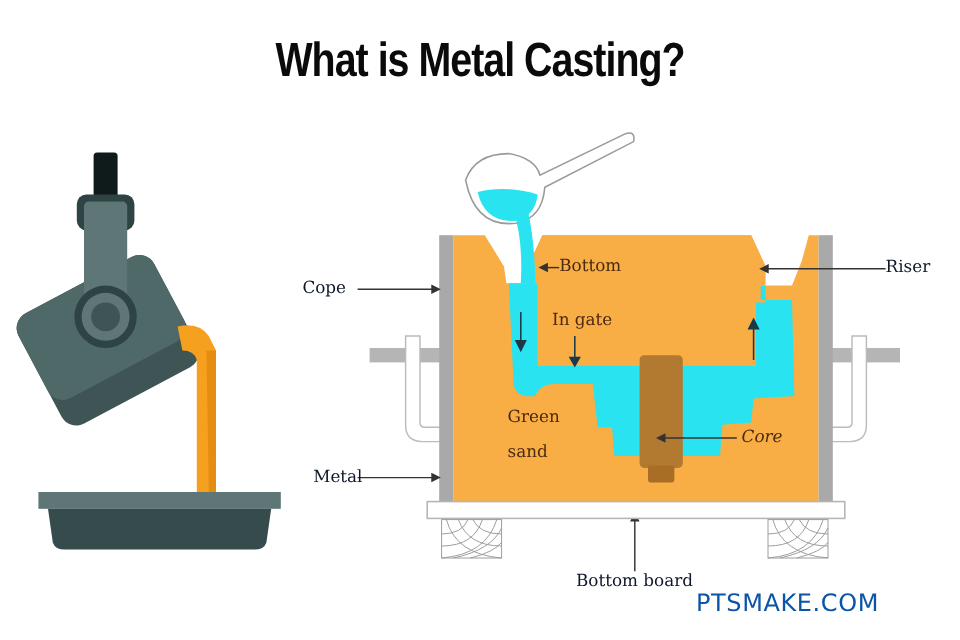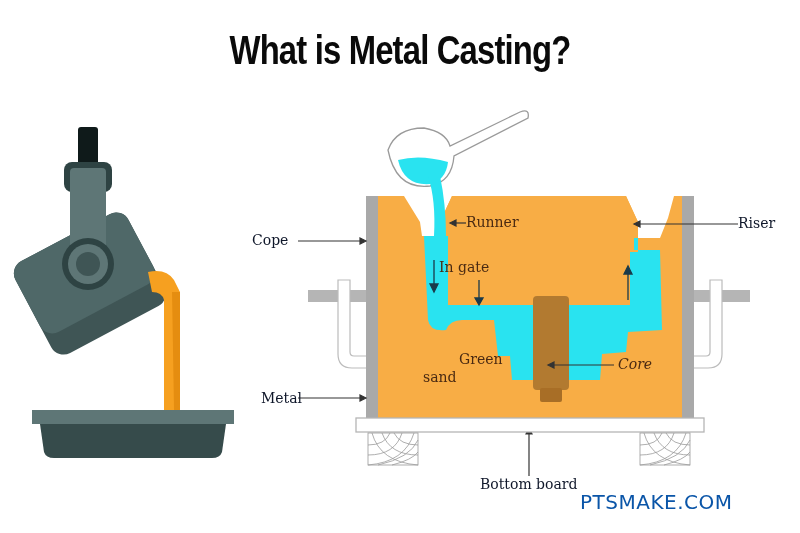--- a/index.html
+++ b/index.html
@@ -100,22 +100,22 @@
     <path d="M418 445 Q400 445 394 433 M418 455 Q390 455 382 433 M418 465 Q380 462 372 433"></path>
   </g>
   <g stroke="#9a9a9a" stroke-width="0.8" fill="none">
     <rect x="640" y="433" width="50" height="32" fill="#ffffff"></rect>
     <path d="M640 445 Q657 445 662 433 M640 455 Q667 455 674 433 M640 465 Q677 462 686 433 M650 465 Q682 458 690 440 M664 465 Q684 460 690 452"></path>
     <path d="M690 445 Q672 445 666 433 M690 455 Q662 455 654 433 M690 465 Q652 462 644 433"></path>
   </g>
 </svg>
 
 <div class="lbl" style="left:252px; top:232px;">Cope</div>
-<div class="lbl dark" style="left:466px; top:214px;">Runner</div>
+<div class="lbl dark" style="left:466px; top:214px;">Bottom</div>
 <div class="lbl" style="left:738px; top:215px;">Riser</div>
-<div class="lbl dark" style="left:439px; top:259px;">In gate</div>
-<div class="lbl dark" style="left:423px; top:351px;margin-left:36px;">Green</div>
+<div class="lbl dark" style="left:460px; top:259px;">In gate</div>
+<div class="lbl dark" style="left:423px; top:340px;">Green</div>
 <div class="lbl dark" style="left:423px; top:369px;">sand</div>
 <div class="lbl dark" style="left:618px; top:356px;font-style:italic;">Core</div>
 <div class="lbl" style="left:261px; top:390px;">Metal</div>
 <div class="lbl" style="left:480px; top:476px;">Bottom board</div>
 
 <div class="brand">PTSMAKE.COM</div>
 
 </body></html>

